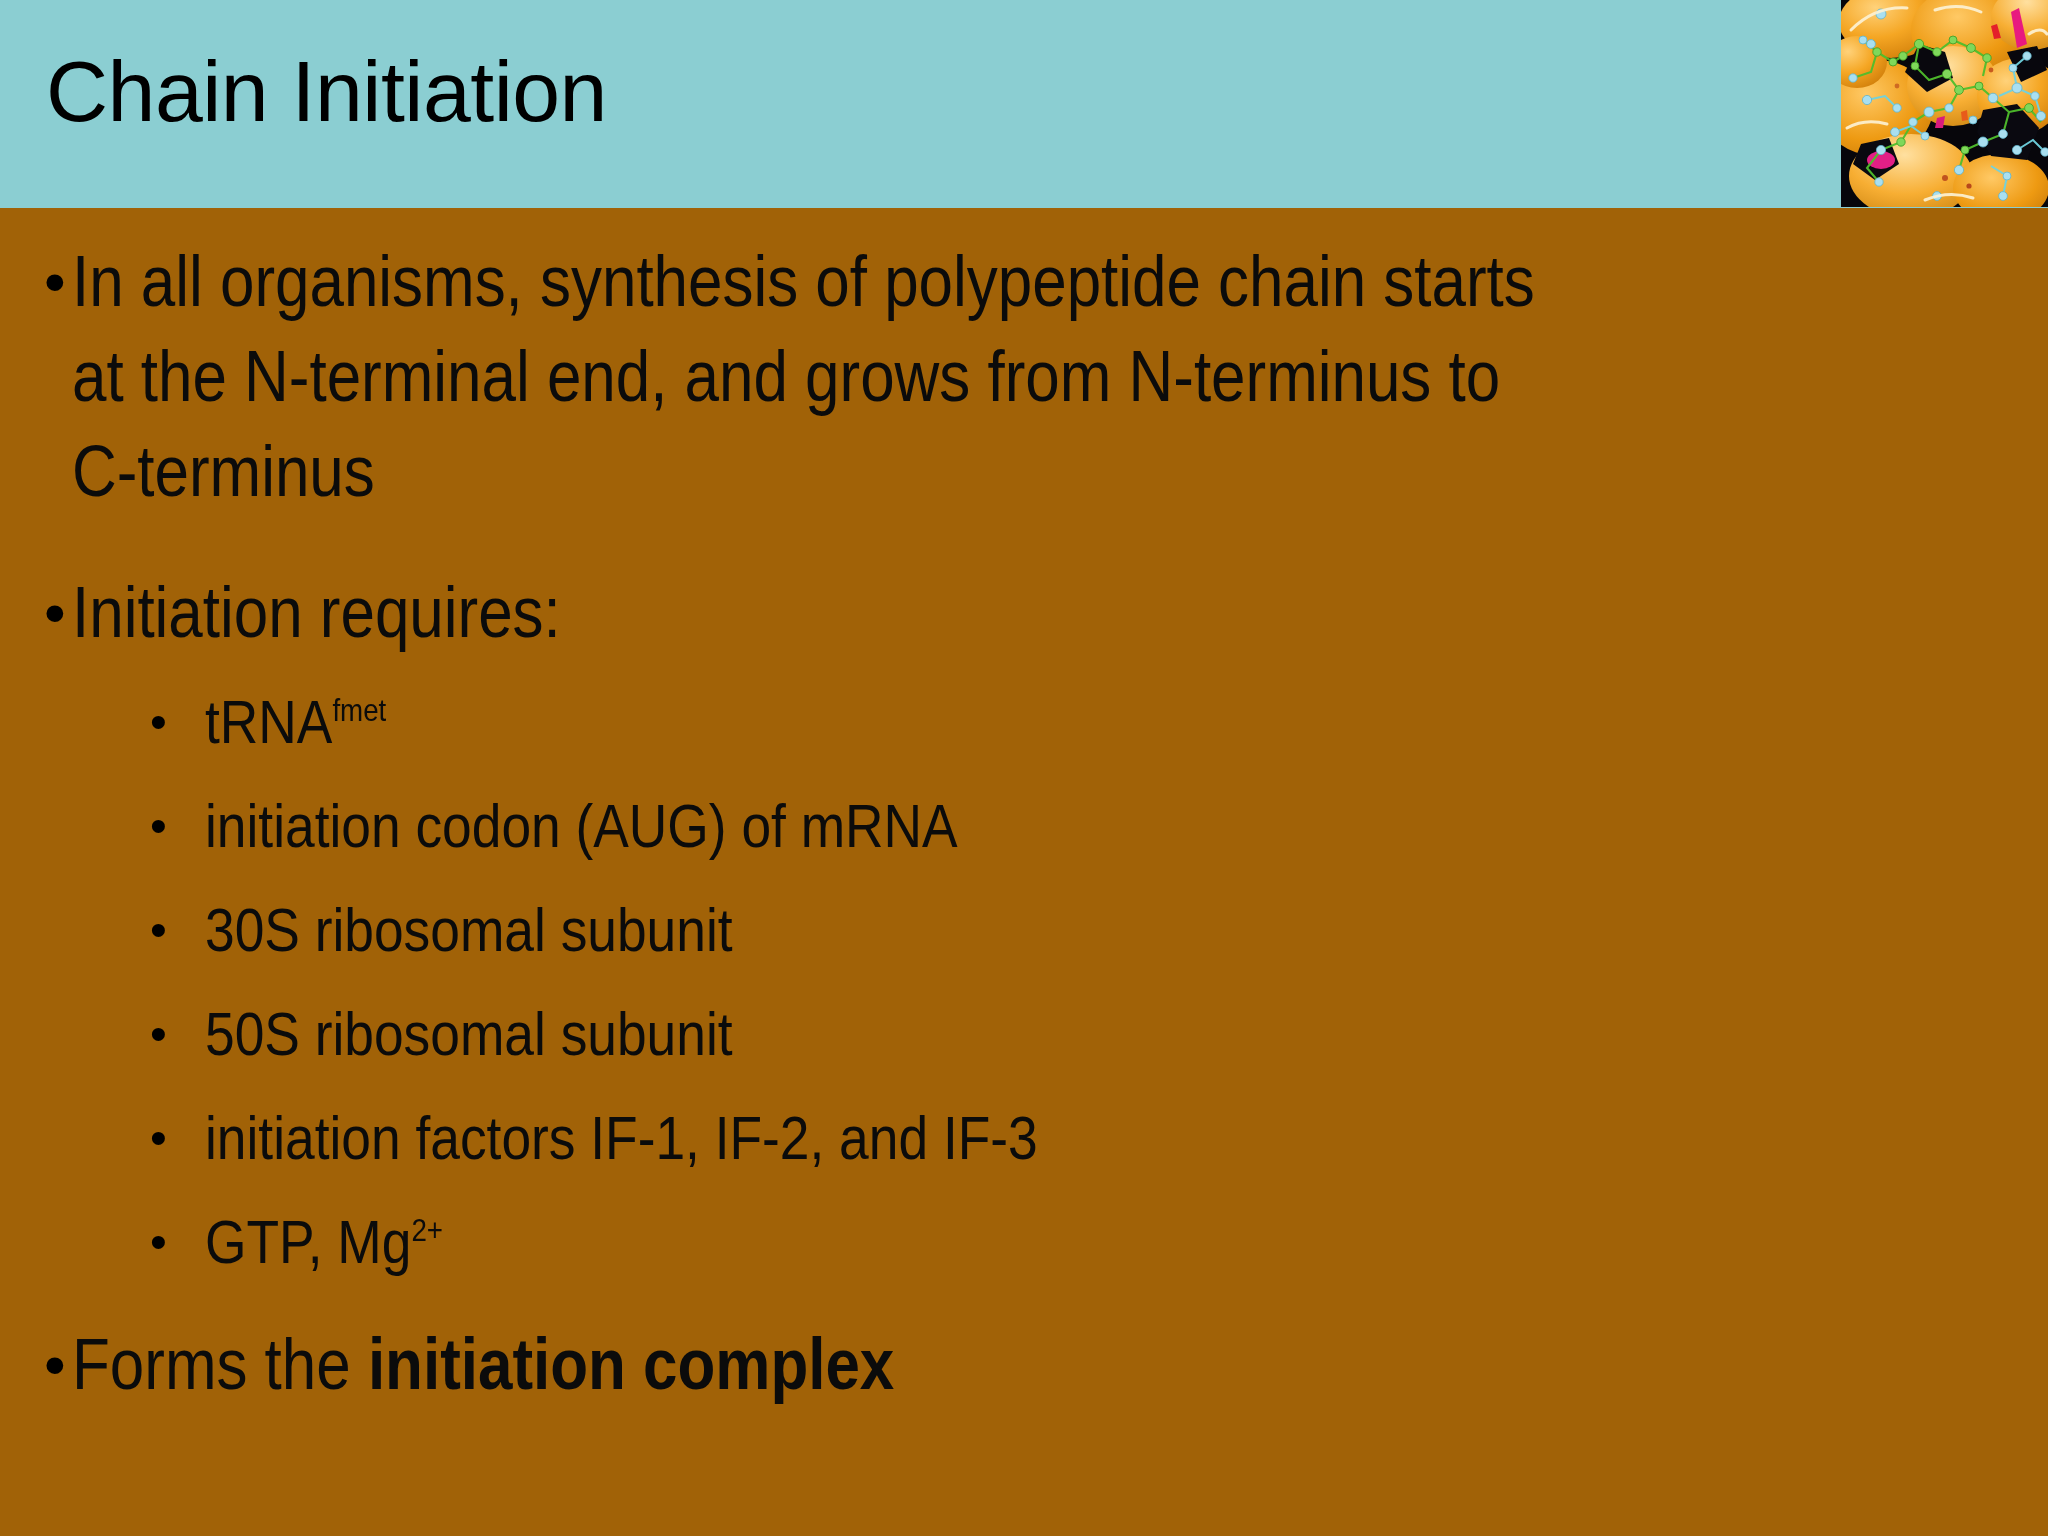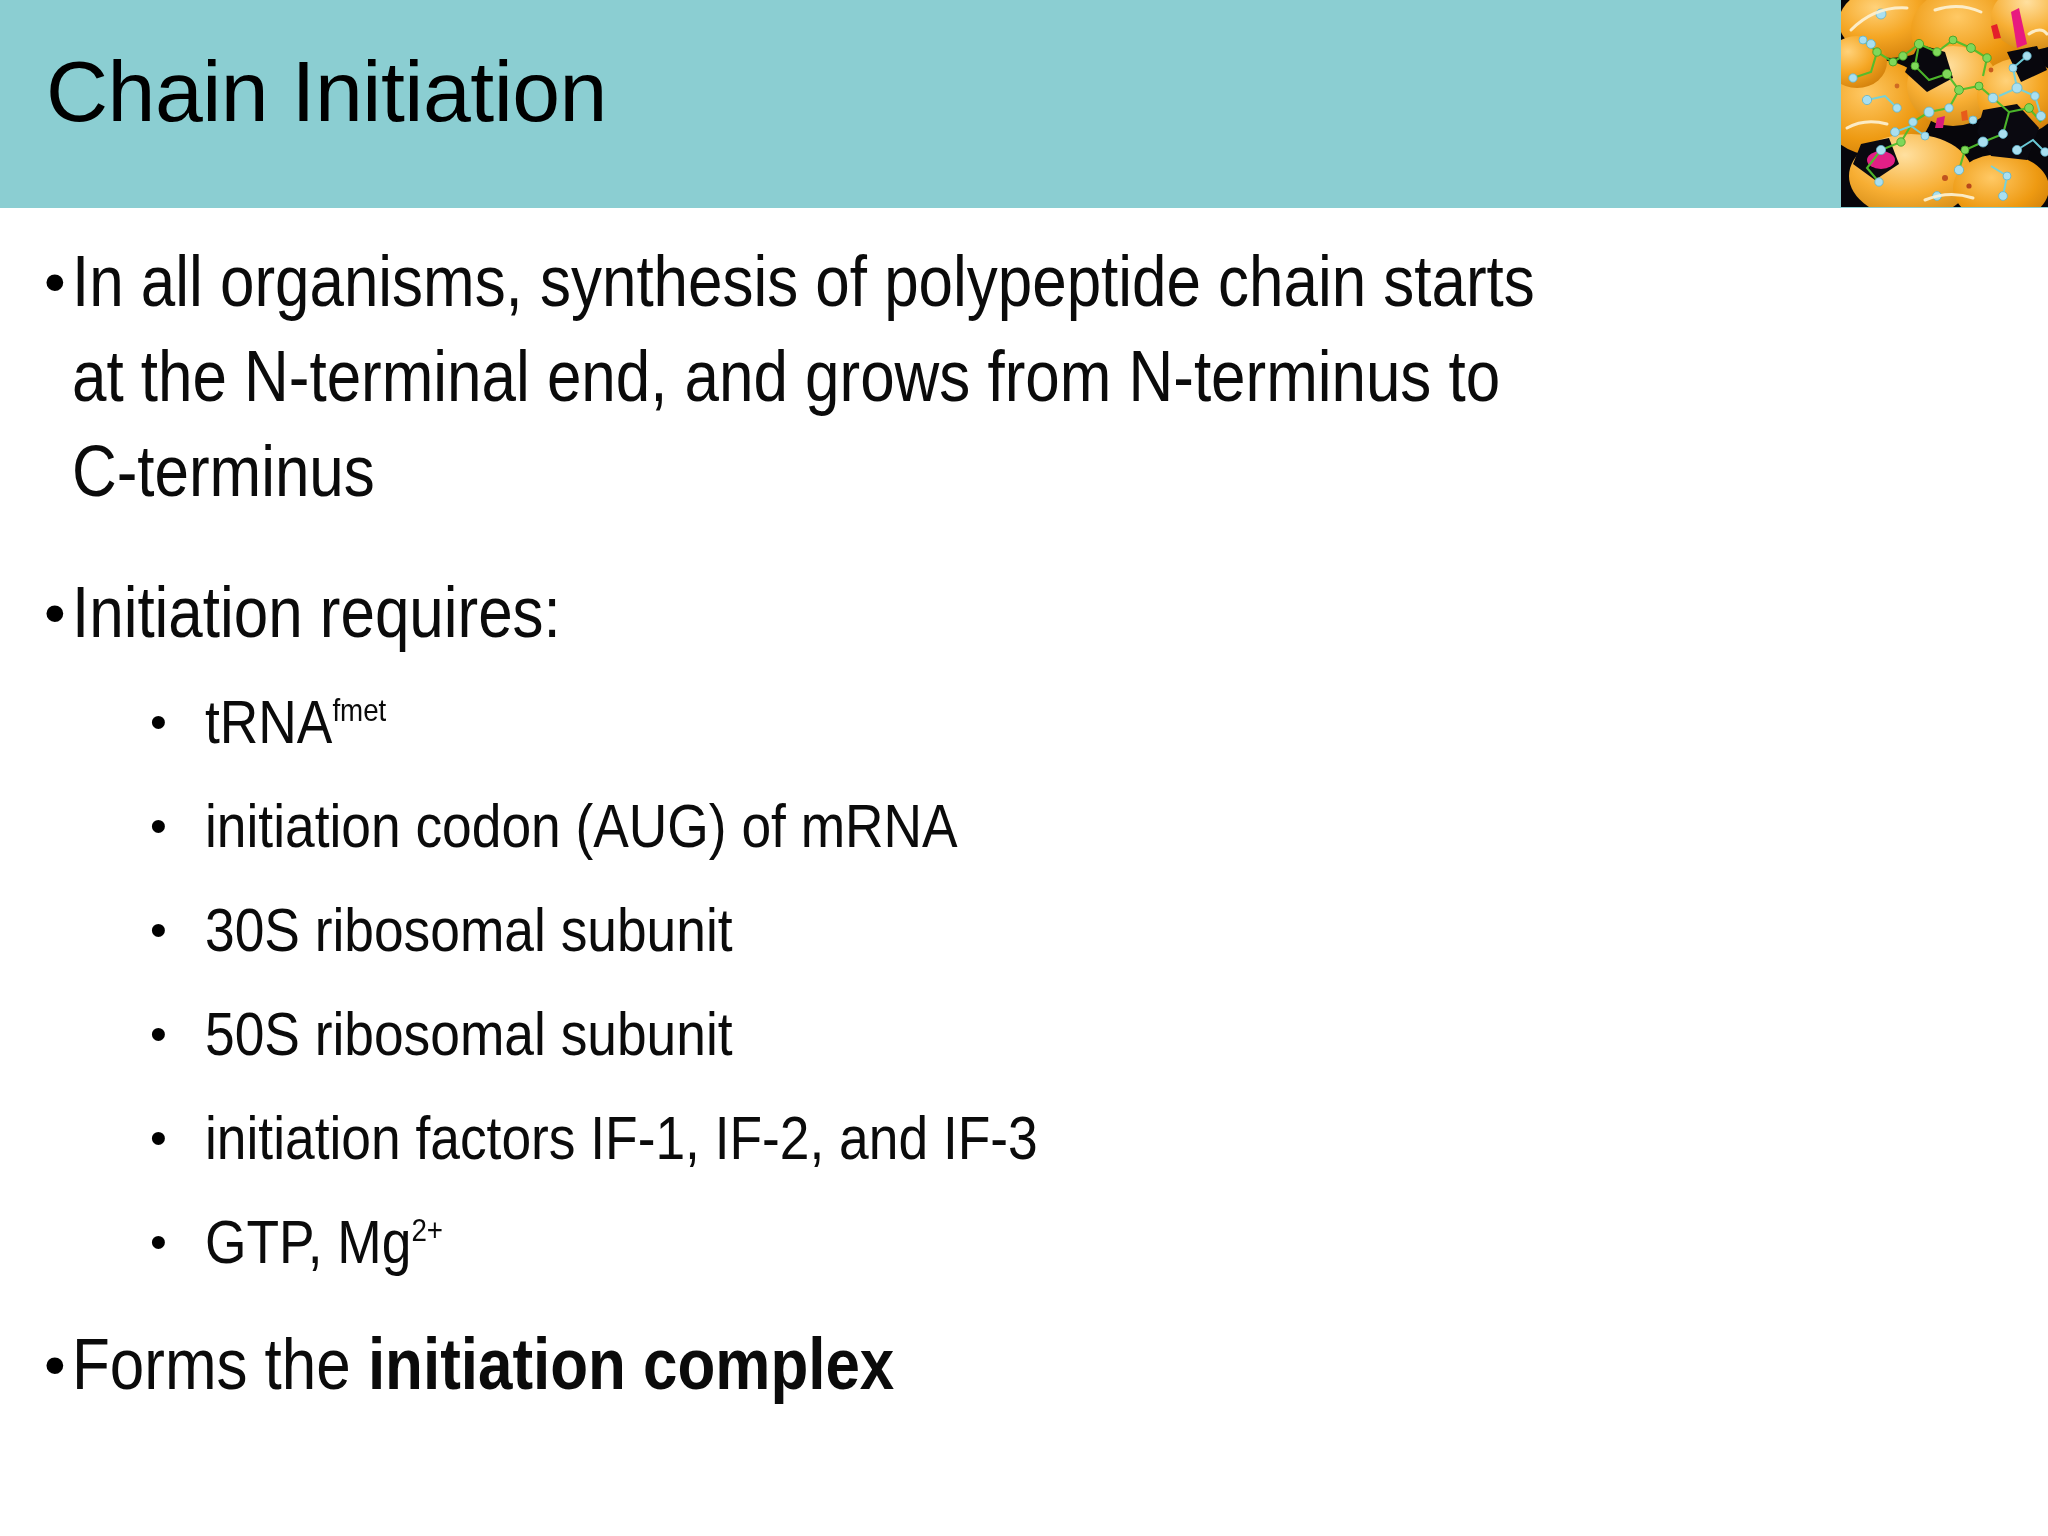--- a/index.html
+++ b/index.html
@@ -4,21 +4,21 @@
 <style>
   html, body {
     margin: 0;
     padding: 0;
     background: #FDF9DF;
   }
   .slide {
     position: relative;
     width: 2048px;
     height: 1536px;
-    background: #ffffff;
+    background: #a16207;
     overflow: hidden;
     font-family: "Liberation Sans", "DejaVu Sans", sans-serif;
     text-decoration: underline;
   }
 
   
   .header-band {
     position: absolute;
     left: 0;
     top: 0;

